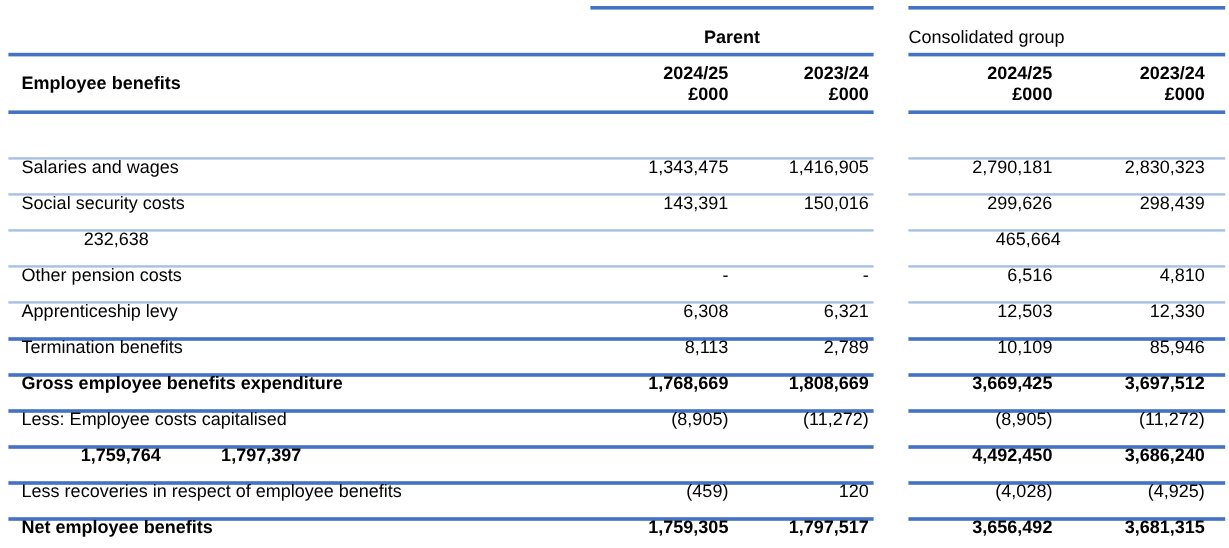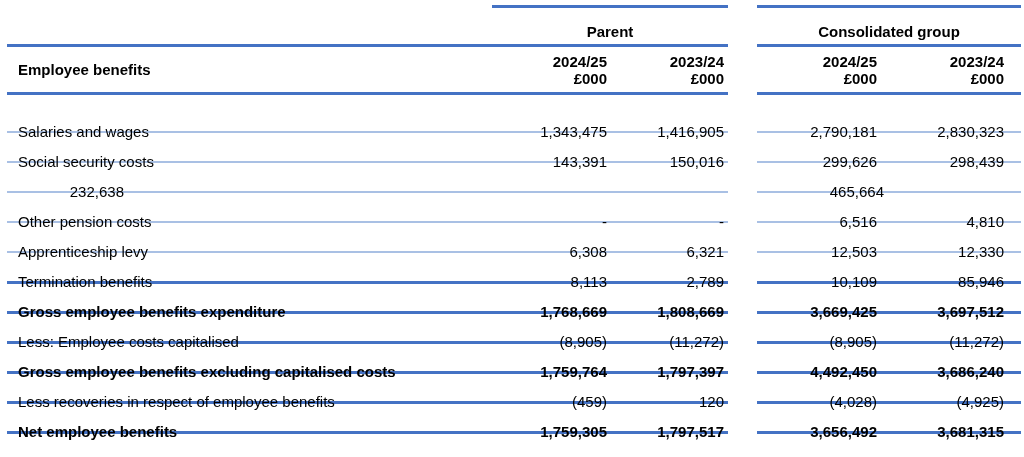--- a/index.html
+++ b/index.html
@@ -36,44 +36,44 @@
     width: 236px;
     box-sizing: border-box;
     border-top: 3px solid var(--accent);
     display: flex; align-items: flex-end; justify-content: center;
     padding-bottom: 4px;
     font-weight: bold;
   }
   .grp-right {
     border-top: 3px solid var(--accent);
     border-bottom: 3px solid var(--accent);
-    display: flex; align-items: flex-end; justify-content: center;
+    display: flex; align-items: flex-end; 
     padding-bottom: 4px;
-    font-weight: bold;
+    font-weight: normal;
   }
 
   
   .hdr-row { height: 48px; }
   .hdr-part {
     border-bottom: 3px solid var(--accent);
     display: flex; align-items: center;
   }
   .cell { box-sizing: border-box; }
   .lbl   { width: 473px; padding-left: 11px; }
   .num   { width: 127px; text-align: right; }
   .num2  { width: 121px; text-align: right; padding-right: 4px; }
   .cnum  { width: 120px; text-align: right; }
   .cnum2 { width: 144px; text-align: right; padding-right: 17px; }
   .hdr-title { font-weight: bold; }
   .hdr-col { font-weight: bold; line-height: 17px; }
 
   
   .data-row { height: 30px; }
   .rowpart {
-    display: flex; align-items: center;
+    display: flex; 
     border-bottom: 2px solid var(--light);
     margin-top: 36px;
   }
   .data-row.thick .rowpart { border-bottom: 3px solid var(--accent); }
   .data-row.bold { font-weight: bold; }
 </style>
 </head>
 <body>
 
 <div class="page">
@@ -205,21 +205,20 @@
           <div class="cell num2">(11,272)</div>
         </div>
         <div class="gap"></div>
         <div class="right-sec rowpart">
           <div class="cell cnum">(8,905)</div>
           <div class="cell cnum2">(11,272)</div>
         </div>
       </div>
       <div class="row data-row thick bold">
         <div class="left-sec rowpart">
-          <div class="cell lbl">Gross employee benefits excluding capitalised costs</div>
           <div class="cell num">1,759,764</div>
           <div class="cell num2">1,797,397</div>
         </div>
         <div class="gap"></div>
         <div class="right-sec rowpart">
           <div class="cell cnum">4,492,450</div>
           <div class="cell cnum2">3,686,240</div>
         </div>
       </div>
       <div class="row data-row thick">

